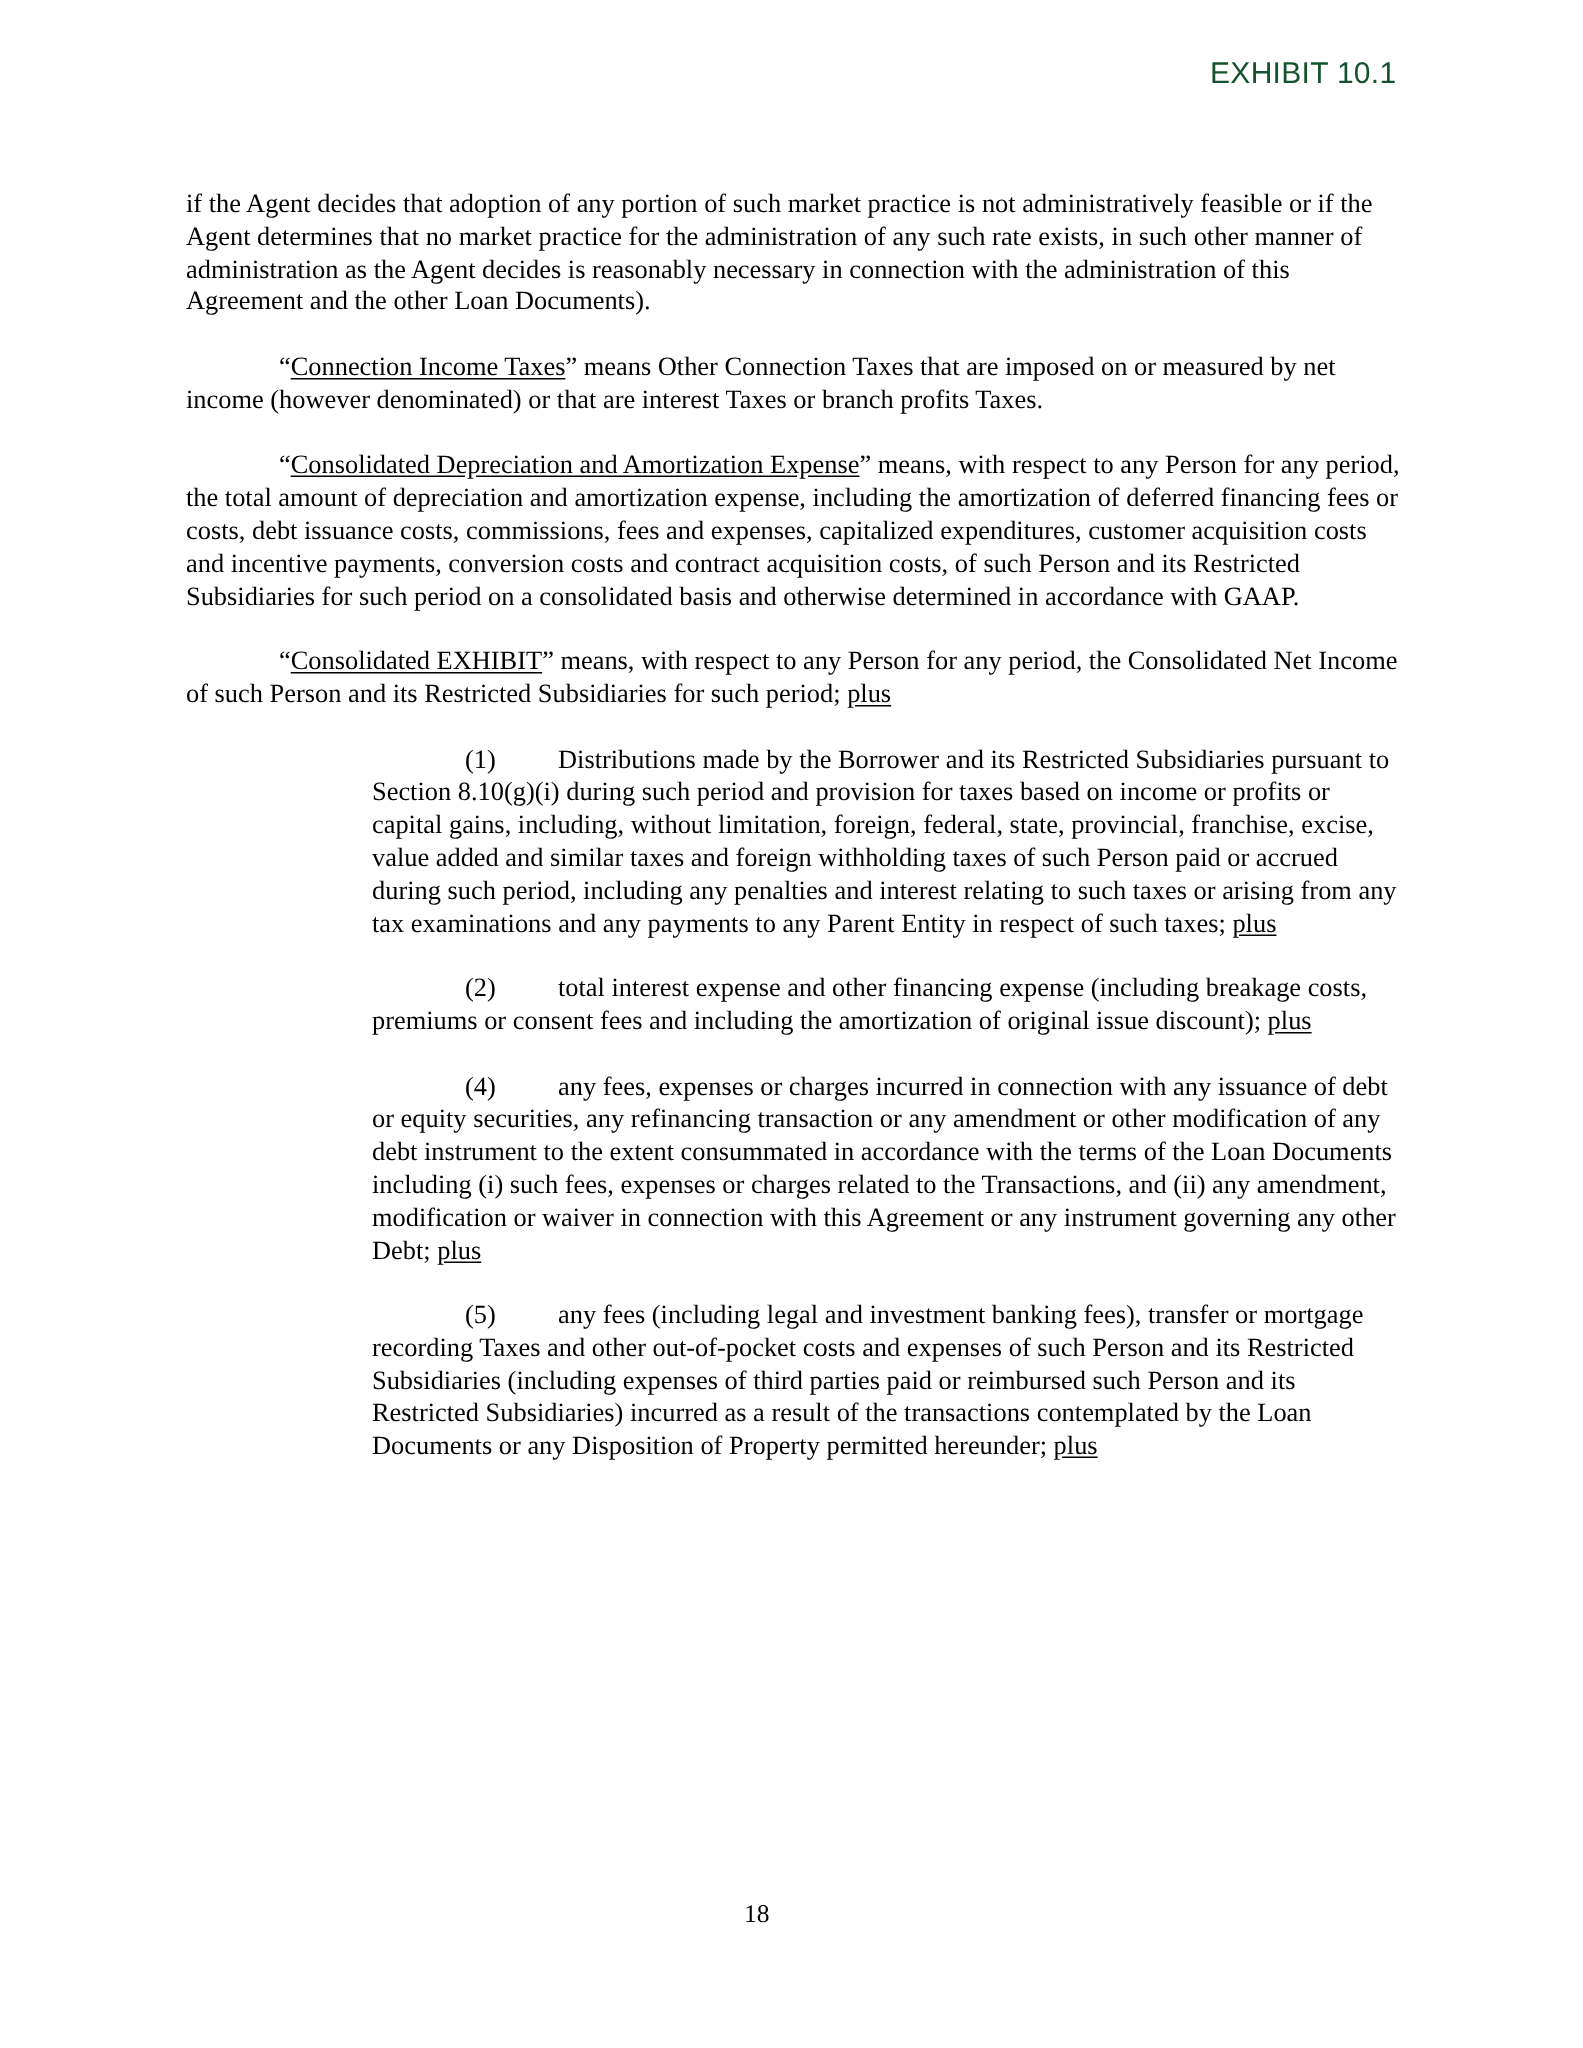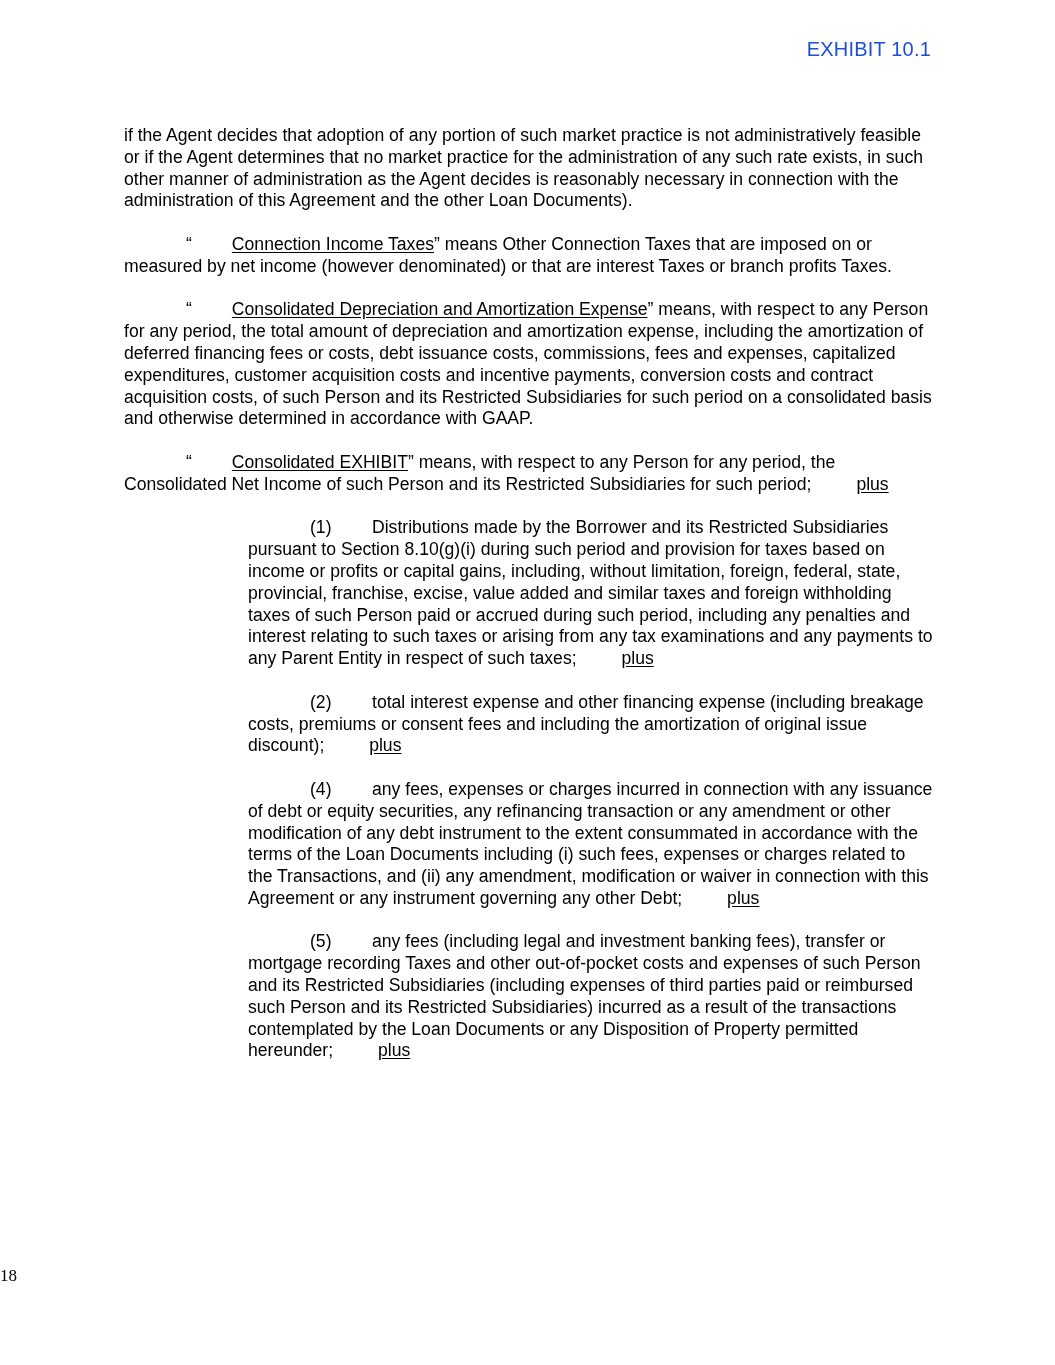--- a/index.html
+++ b/index.html
@@ -1,33 +1,33 @@
 <!DOCTYPE html>
 <html><head>
 <meta charset="utf-8">
 <style>
   html, body { margin: 0; padding: 0; background: #ffffff; }
   body { width: 1055px; height: 1365px; position: relative; overflow: hidden; color: #000; }
   .exhibit {
     position: absolute; top: 38px; right: 124px;
-    font-family: "Liberation Sans", sans-serif; font-size: 20px; color: #1d4ed8;
+    font-family: "Liberation Sans", sans-serif; font-size: 20px; color: #14532d;
     letter-spacing: 0.2px;
   }
   .content {
     position: absolute; top: 125px; left: 124px; width: 810px;
-    font-family: Liberation Sans, sans-serif; font-size: 17.6px; line-height: 21.8px;
+    font-family: Liberation Serif, serif; font-size: 17.6px; line-height: 21.8px;
   }
   .para { margin: 0 0 21.8px 0; text-align: left; }
   .indent1 { text-indent: 62px; }
   .sub-a { margin-left: 62px; text-indent: 62px; }
   .sub-n { margin-left: 124px; text-indent: 62px; }
   .label { display: inline-block; width: 62px; text-indent: 0; }
-  u { text-decoration: underline; text-underline-offset: 2px; margin-left: 40px; }
+  u { text-decoration: underline; text-underline-offset: 2px; }
   .page-num {
-    position: absolute; top: 1266px; left: 0; width: 1009px; text-align: left;
+    position: absolute; top: 1266px; left: 0; width: 1009px; text-align: center;
     font-family: "Liberation Serif", serif; font-size: 17px;
   }
 </style>
 </head>
 <body>
 
 <div class="exhibit">EXHIBIT 10.1</div>
 
 <div class="content">
   <p class="para">if the Agent decides that adoption of any portion of such market practice is not administratively feasible or if the Agent determines that no market practice for the administration of any such rate exists, in such other manner of administration as the Agent decides is reasonably necessary in connection with the administration of this Agreement and the other Loan Documents).</p>

